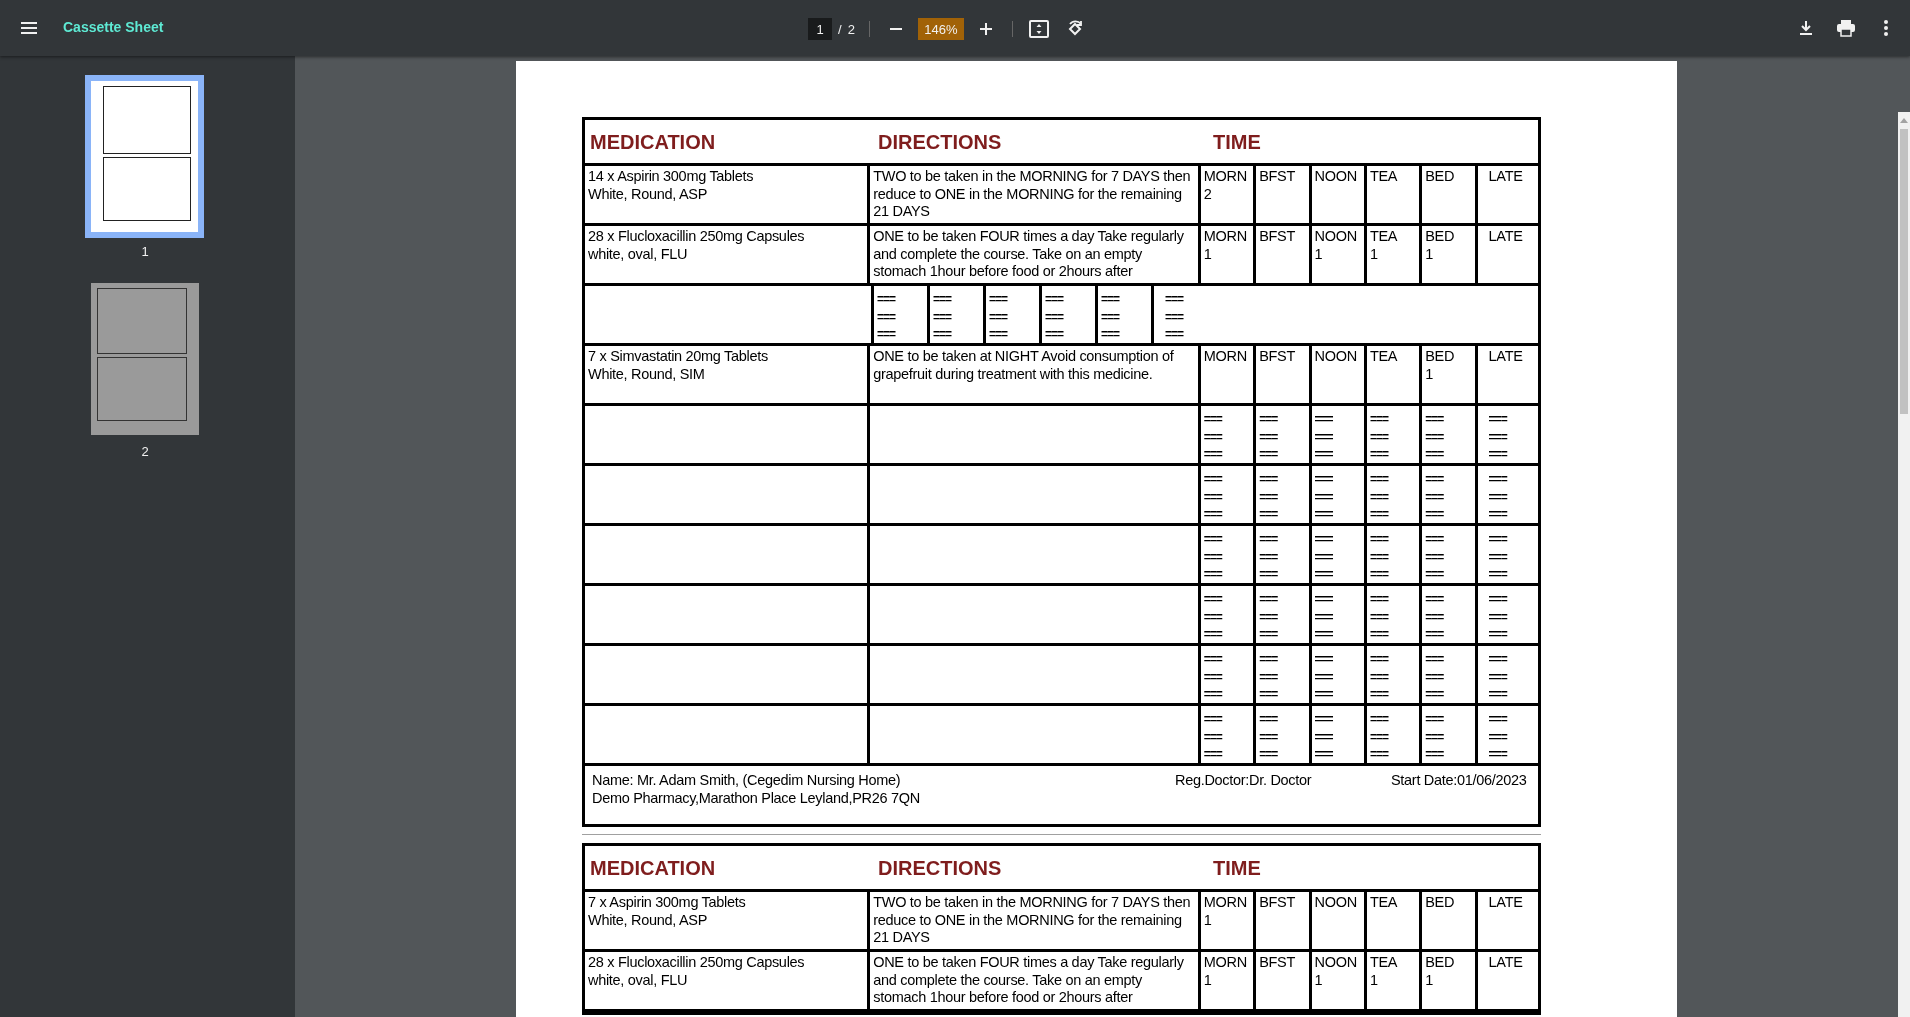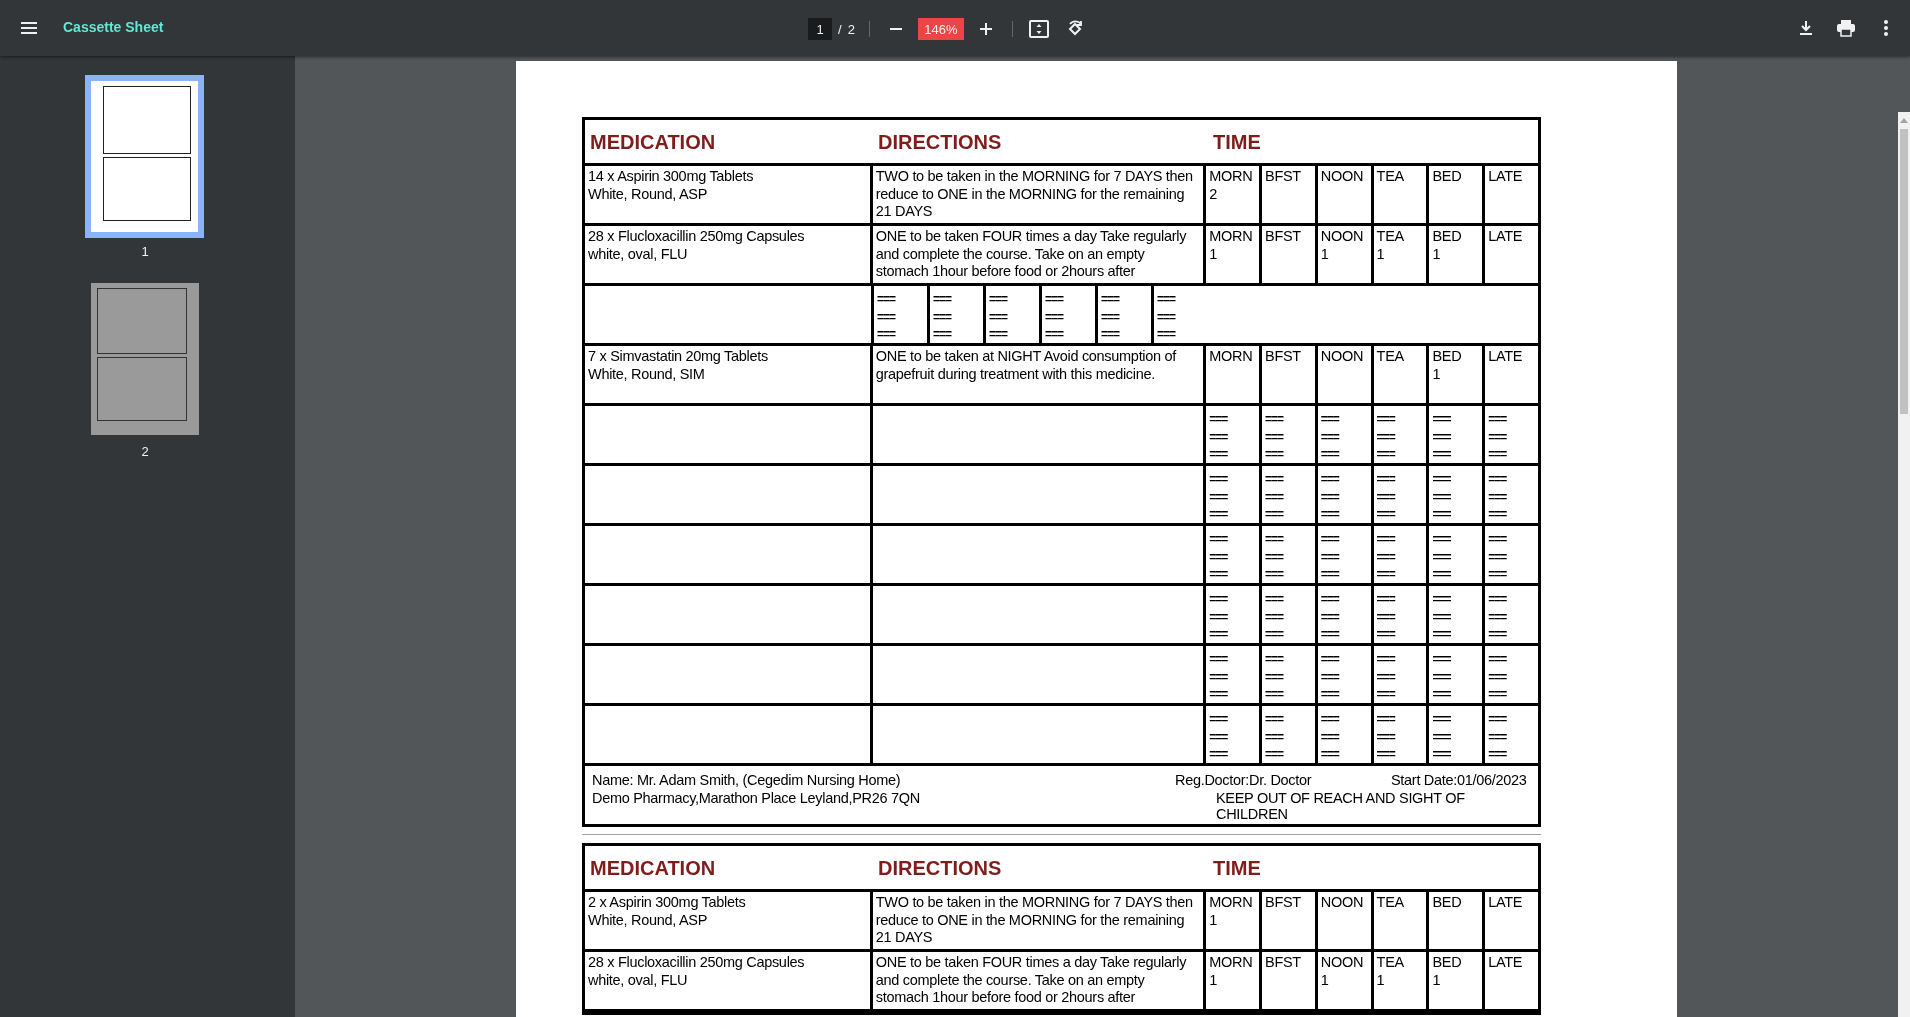--- a/index.html
+++ b/index.html
@@ -6,21 +6,21 @@
   html, body { width: 1910px; height: 1017px; overflow: hidden; background: #525659; font-family: "Liberation Sans", sans-serif; }
   .toolbar { position: absolute; left: 0; top: 0; width: 1910px; height: 56px; background: #323639; color: #f1f1f1; box-shadow: 0 1px 3px rgba(0,0,0,0.5); z-index: 5; }
   .toolbar .menu-btn { position: absolute; left: 16px; top: 16px; width: 24px; height: 24px; cursor: pointer; }
   .toolbar .menu-btn span { position: absolute; left: 5px; width: 16px; height: 2px; background: #f1f1f1; }
   .toolbar .title { position: absolute; left: 63px; top: 19px; font-size: 14px; font-weight: bold; color: #5eead4; }
   .toolbar .center { position: absolute; left: 808px; top: 17px; height: 24px; display: flex; align-items: center; font-size: 13px; color: #f1f1f1; }
   .page-input { width: 24px; height: 22px; background: #191b1c; color: #f1f1f1; border: none; text-align: center; font-size: 13px; font-family: "Liberation Sans", sans-serif; }
   .sep-slash { margin: 0 6px 0 6px; }
   .vdiv { width: 1px; height: 16px; background: #666; margin: 0 14px; }
   .icon-btn { width: 24px; height: 24px; display: flex; align-items: center; justify-content: center; cursor: pointer; color: #f1f1f1; }
-  .zoom-input { width: 46px; height: 22px; background: #ef4444; color: #f1f1f1; border: none; text-align: center; font-size: 13px; margin: 0 10px; font-family: "Liberation Sans", sans-serif; }
+  .zoom-input { width: 46px; height: 22px; background: #a16207; color: #f1f1f1; border: none; text-align: center; font-size: 13px; margin: 0 10px; font-family: "Liberation Sans", sans-serif; }
   .toolbar .right { position: absolute; right: 12px; top: 16px; display: flex; gap: 16px; }
   .sidebar { position: absolute; left: 0; top: 56px; width: 295px; height: 961px; background: #323639; }
   .thumb { position: absolute; cursor: pointer; }
   .thumb1 { left: 85px; top: 19px; width: 119px; height: 163px; background: #8ab4f8; padding: 6px; }
   .thumb1 .pg { width: 107px; height: 151px; background: #fff; position: relative; }
   .thumb2 { left: 91px; top: 227px; width: 108px; height: 152px; background: #9a9a9a; position: absolute; }
   .thumb-label { position: absolute; color: #f1f1f1; font-size: 13px; width: 40px; text-align: center; }
   .mini-table { position: absolute; left: 12px; top: 5px; width: 88px; border: 1px solid #222; }
   .viewer { position: absolute; left: 295px; top: 56px; width: 1615px; height: 961px; overflow: hidden; }
   .page { position: absolute; left: 221px; top: 5px; width: 1161px; height: 1100px; background: #fff; }
@@ -29,21 +29,21 @@
   .sheet2 { top: 782px; }
   .sep-line { position: absolute; left: 66px; top: 773px; width: 959px; height: 1px; background: #a0a0a0; }
   .hdr { height: 46px; border-bottom: 3px solid #000; position: relative; font-weight: bold; font-size: 20px; color: #7f1d1d; }
   .hdr span { position: absolute; top: 11px; }
   .row { display: flex; height: 60px; border-bottom: 3px solid #000; }
   .row:last-of-type { }
   .cell { border-right: 3px solid #000; font-size: 14.5px; line-height: 17.5px; padding: 2px 3px; color: #000; letter-spacing: -0.3px; overflow: hidden; }
   .c-med { width: 289px; }
   .c-dir { width: 335px; }
   .c-t { width: 56px; }
-  .c-t:last-child { border-right: none; width: 53px; }
+  .c-t:last-child { border-right: none; width: 53px; margin-left: 8px; }
   .cell .l { display: block; }
   .dash { display: block; font-weight: bold; font-size: 12px; line-height: 17.5px; letter-spacing: -1px; }
   .footer { height: 58px; position: relative; font-size: 14.5px; color: #000; letter-spacing: -0.3px; }
   .footer span { position: absolute; }
   .scrollbar { position: absolute; right: 0; top: 56px; width: 12px; height: 961px; background: #f1f1f1; }
   .scrollbar .arrow { position: absolute; left: 2px; top: 6px; width: 0; height: 0; border-left: 4px solid transparent; border-right: 4px solid transparent; border-bottom: 5px solid #a3a3a3; }
   .scrollbar .thumbbar { position: absolute; left: 2px; top: 17px; width: 8px; height: 285px; background: #c1c1c1; }
 </style>
 </head>
 <body>
@@ -477,34 +477,33 @@
               <span class="dash">===</span>
               <span class="dash">===</span>
             </div>
           </div>
         </div>
       <div class="footer">
         <span style="left:7px;top:6px">Name: Mr. Adam Smith, (Cegedim Nursing Home)</span>
         <span style="left:7px;top:24px">Demo Pharmacy,Marathon Place Leyland,PR26 7QN</span>
         <span style="left:590px;top:6px">Reg.Doctor:Dr. Doctor</span>
         <span style="left:806px;top:6px">Start Date:01/06/2023</span>
-        <span style="left:631px;top:24px">KEEP OUT OF REACH AND SIGHT OF CHILDREN</span>
       </div>
     </div>
     <div class="sep-line"></div>
     <div class="sheet sheet2" id="sheet2">
       <div class="hdr">
         <span style="left:5px">MEDICATION</span>
         <span style="left:293px">DIRECTIONS</span>
         <span style="left:628px">TIME</span>
       </div>
       <div class="rows">
           <div class="row">
             <div class="cell c-med">
-              <span class="l">2 x Aspirin 300mg Tablets</span>
+              <span class="l">7 x Aspirin 300mg Tablets</span>
               <span class="l">White, Round, ASP</span>
             </div>
             <div class="cell c-dir">
               <span class="l">TWO to be taken in the MORNING for 7 DAYS then</span>
               <span class="l">reduce to ONE in the MORNING for the remaining</span>
               <span class="l">21 DAYS</span>
             </div>
             <div class="cell c-t">
               <span class="l">MORN</span>
               <span class="l">1</span>

